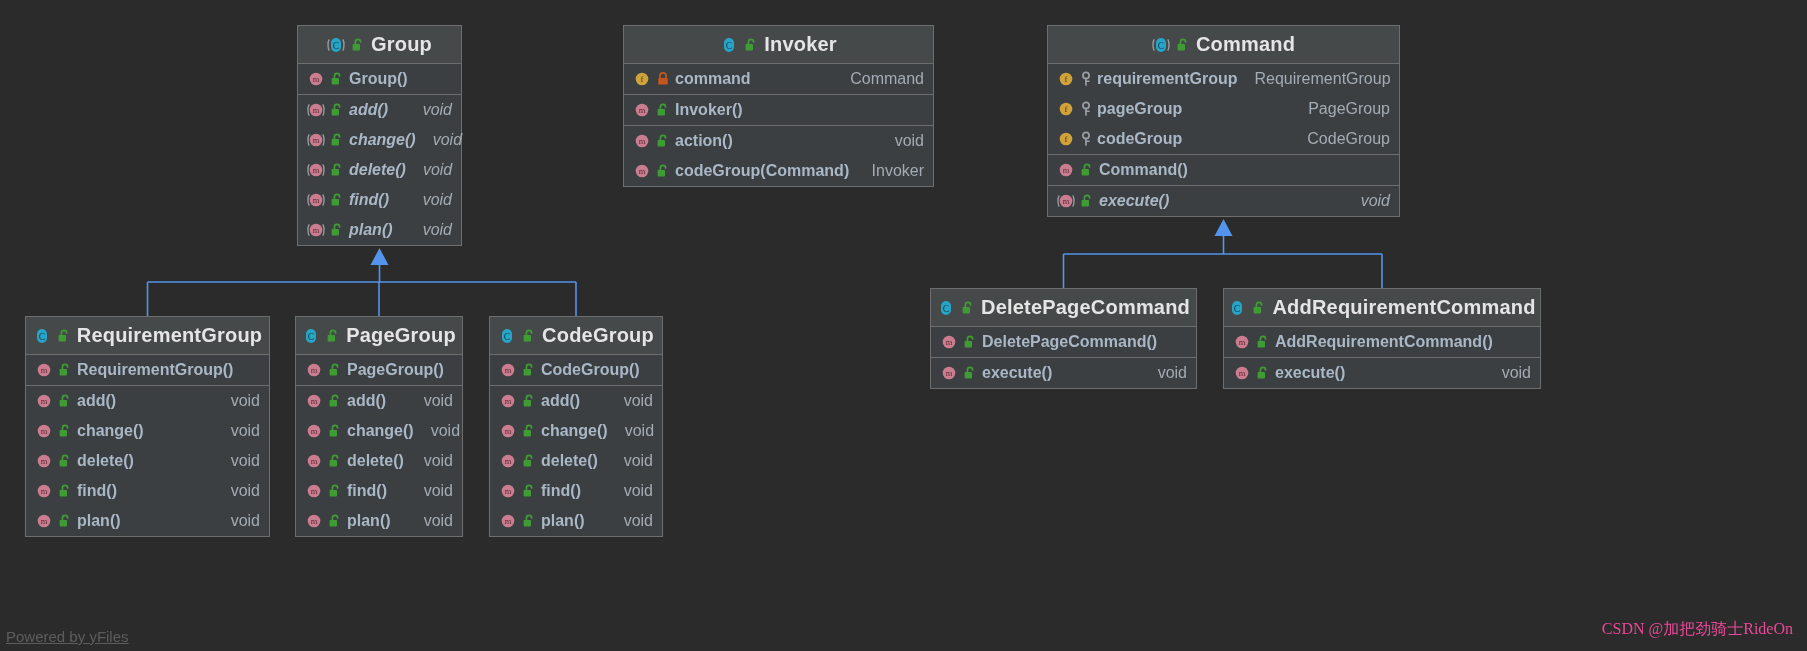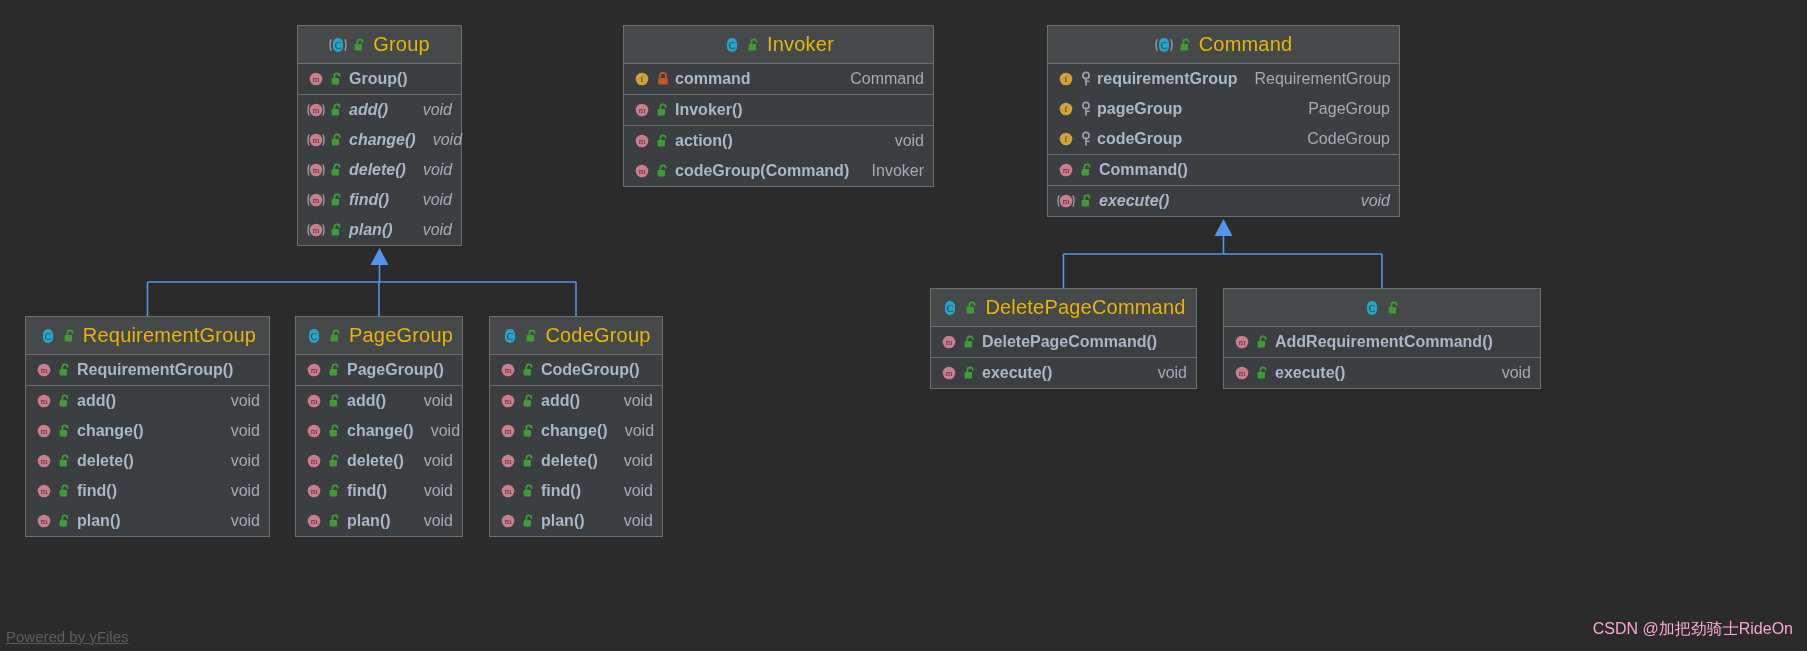--- a/index.html
+++ b/index.html
@@ -39,23 +39,24 @@
     display: flex;
     align-items: center;
     justify-content: center;
     gap: 6px;
     background: #45494a;
     border-bottom: 1px solid #6e6e6e;
     padding: 0 10px;
   }
   .uml-header .title {
     font-size: 20px;
-    color: #eab308;
+    color: #e5e5e5;
     white-space: nowrap;
     letter-spacing: .2px;
+    font-weight: bold;
   }
   .uml-section {
     border-bottom: 1px solid #6e6e6e;
   }
   .uml-section:last-child { border-bottom: none; }
 
   .uml-row {
     box-sizing: border-box;
     height: 30px;
     display: flex;
@@ -96,22 +97,22 @@
     bottom: 6px;
     font-size: 15px;
     color: #5d5d5d;
     text-decoration: underline;
   }
   .csdn-note {
     position: absolute;
     right: 14px;
     bottom: 11px;
     font-size: 16px;
-    color: #f9a8d4;
-    font-family: Liberation Sans, sans-serif;
+    color: #ec4899;
+    font-family: Liberation Serif, serif;
     margin-top: 24px;
   }
 </style>
 </head>
 <body>
 
 <div id="canvas">
 
   <svg id="edges" viewBox="0 0 1807 651" width="1807" height="651">
       <path d="M 379.5 248 L 370.5 265 L 388.5 265 Z" fill="#5394ec"></path>
@@ -889,20 +890,21 @@
     <rect x="4" y="2" width="10" height="14" rx="5" fill="#27a5c8"></rect>
     <text x="9" y="12.6" text-anchor="middle" font-size="9.5" font-family="Liberation Serif, serif" fill="#173d47">C</text>
   </svg>
           </span>
           <span class="ico">
             <svg width="14" height="16" viewBox="0 0 14 16">
     <path d="M4.4 7 V4.9 A2.6 2.6 0 0 1 9.6 4.9" stroke="#3f9c35" stroke-width="1.7" fill="none" stroke-linecap="round"></path>
     <rect x="1.6" y="7" width="7.4" height="6.4" rx="0.8" fill="#3f9c35"></rect>
   </svg>
           </span>
+          <span class="title">AddRequirementCommand</span>
         </div>
         <div class="uml-section">
           <div class="uml-row">
             <span class="ico">
               <svg width="18" height="18" viewBox="0 0 18 18">
 
     <circle cx="9" cy="9" r="6.3" fill="#c97d8f"></circle>
     <text x="9" y="12.4" text-anchor="middle" font-size="8.5" font-family="Liberation Serif, serif" fill="#5e2936">m</text>
   </svg>
             </span>

